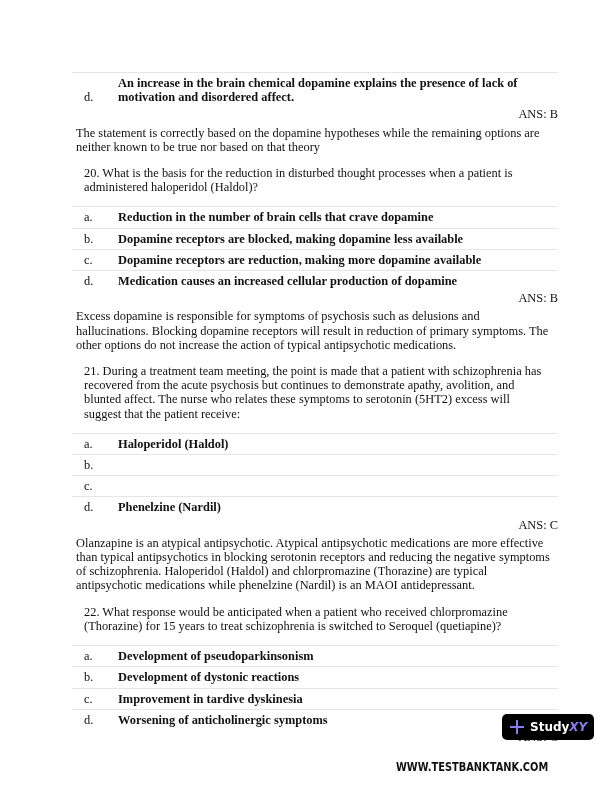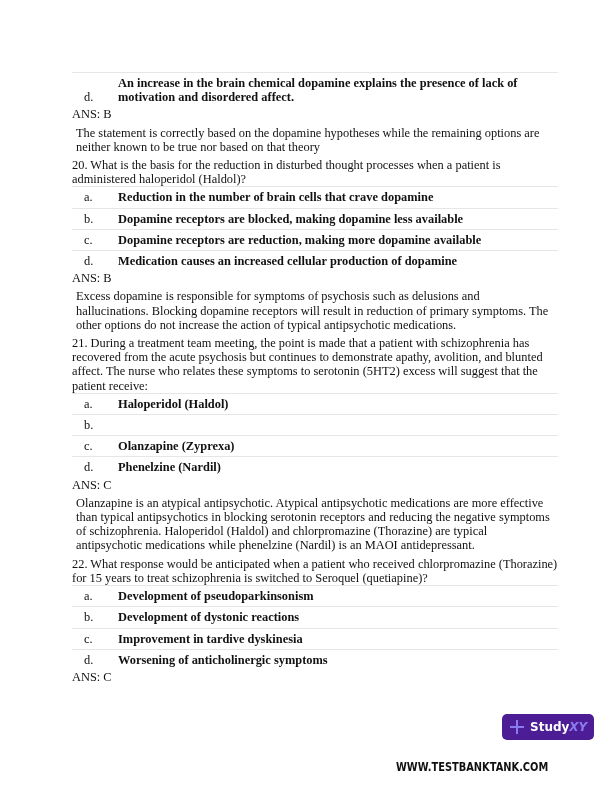--- a/index.html
+++ b/index.html
@@ -6,23 +6,23 @@
     body { width: 612px; height: 792px; position: relative; overflow: hidden;
            font-family: "Liberation Serif", "DejaVu Serif", serif; color: #111; }
     .page { position: absolute; left: 72px; top: 72px; width: 486px; font-size: 12.4px; line-height: 14.2px; }
     .rule { border-top: 1px solid #e6e6e6; }
     .opt { display: flex; align-items: flex-start; border-bottom: 1px solid #e6e6e6; padding: 3px 0 3px 0; min-height: 14.2px; }
     .opt.last { border-bottom: none; }
     .opt .letter { width: 46px; padding-left: 12px; box-sizing: border-box; flex: 0 0 46px; }
     .opt .text { flex: 1; font-weight: bold; }
     .opt.tall .letter { align-self: flex-end; }
     .para { margin: 4px; }
-    .ans { margin: 0; }
-    .q { margin: 0; }
-    .badge { position: absolute; left: 502px; top: 714px; width: 92px; height: 26px; background: #4c1d95;
+    .ans { margin: 0; text-align: right; }
+    .q { margin: 12px; }
+    .badge { position: absolute; left: 502px; top: 714px; width: 92px; height: 26px; background: #000000;
              border-radius: 5px; display: flex; align-items: center; color: #fff;
              font-family: "DejaVu Sans", sans-serif; font-weight: bold; font-size: 12px; }
     .badge .plus { width: 14px; height: 14px; position: relative; margin-left: 8px; margin-right: 6px; }
     .badge .plus::before { content: ""; position: absolute; left: 6px; top: 0; width: 2px; height: 14px; background: #8a7cf0; }
     .badge .plus::after { content: ""; position: absolute; left: 0; top: 6px; width: 14px; height: 2px; background: #8a7cf0; }
     .badge .xy { color: #8a7cf0; font-style: italic; }
     .footer { position: absolute; left: 396px; top: 760px; font-family: "DejaVu Sans", sans-serif; font-weight: bold;
               font-size: 12px; letter-spacing: 0px; color: #111; transform: scaleX(0.82); transform-origin: left top; }
   </style>
 </head>
@@ -65,21 +65,20 @@
   <div class="rule"></div>
   <div class="opt">
       <span class="letter">a.</span>
       <span class="text">Haloperidol (Haldol)</span>
     </div>
   <div class="opt">
       <span class="letter">b.</span>
     </div>
   <div class="opt">
       <span class="letter">c.</span>
-      <span class="text">Olanzapine (Zyprexa)</span>
     </div>
   <div class="opt last">
       <span class="letter">d.</span>
       <span class="text">Phenelzine (Nardil)</span>
     </div>
   <p class="ans">ANS: C</p>
   <p class="para">Olanzapine is an atypical antipsychotic. Atypical antipsychotic medications are more effective than typical antipsychotics in blocking serotonin receptors and reducing the negative symptoms of schizophrenia. Haloperidol (Haldol) and chlorpromazine (Thorazine) are typical antipsychotic medications while phenelzine (Nardil) is an MAOI antidepressant.</p>
 
   <p class="q">22. What response would be anticipated when a patient who received chlorpromazine (Thorazine) for 15 years to treat schizophrenia is switched to Seroquel (quetiapine)?</p>
   <div class="rule"></div>

